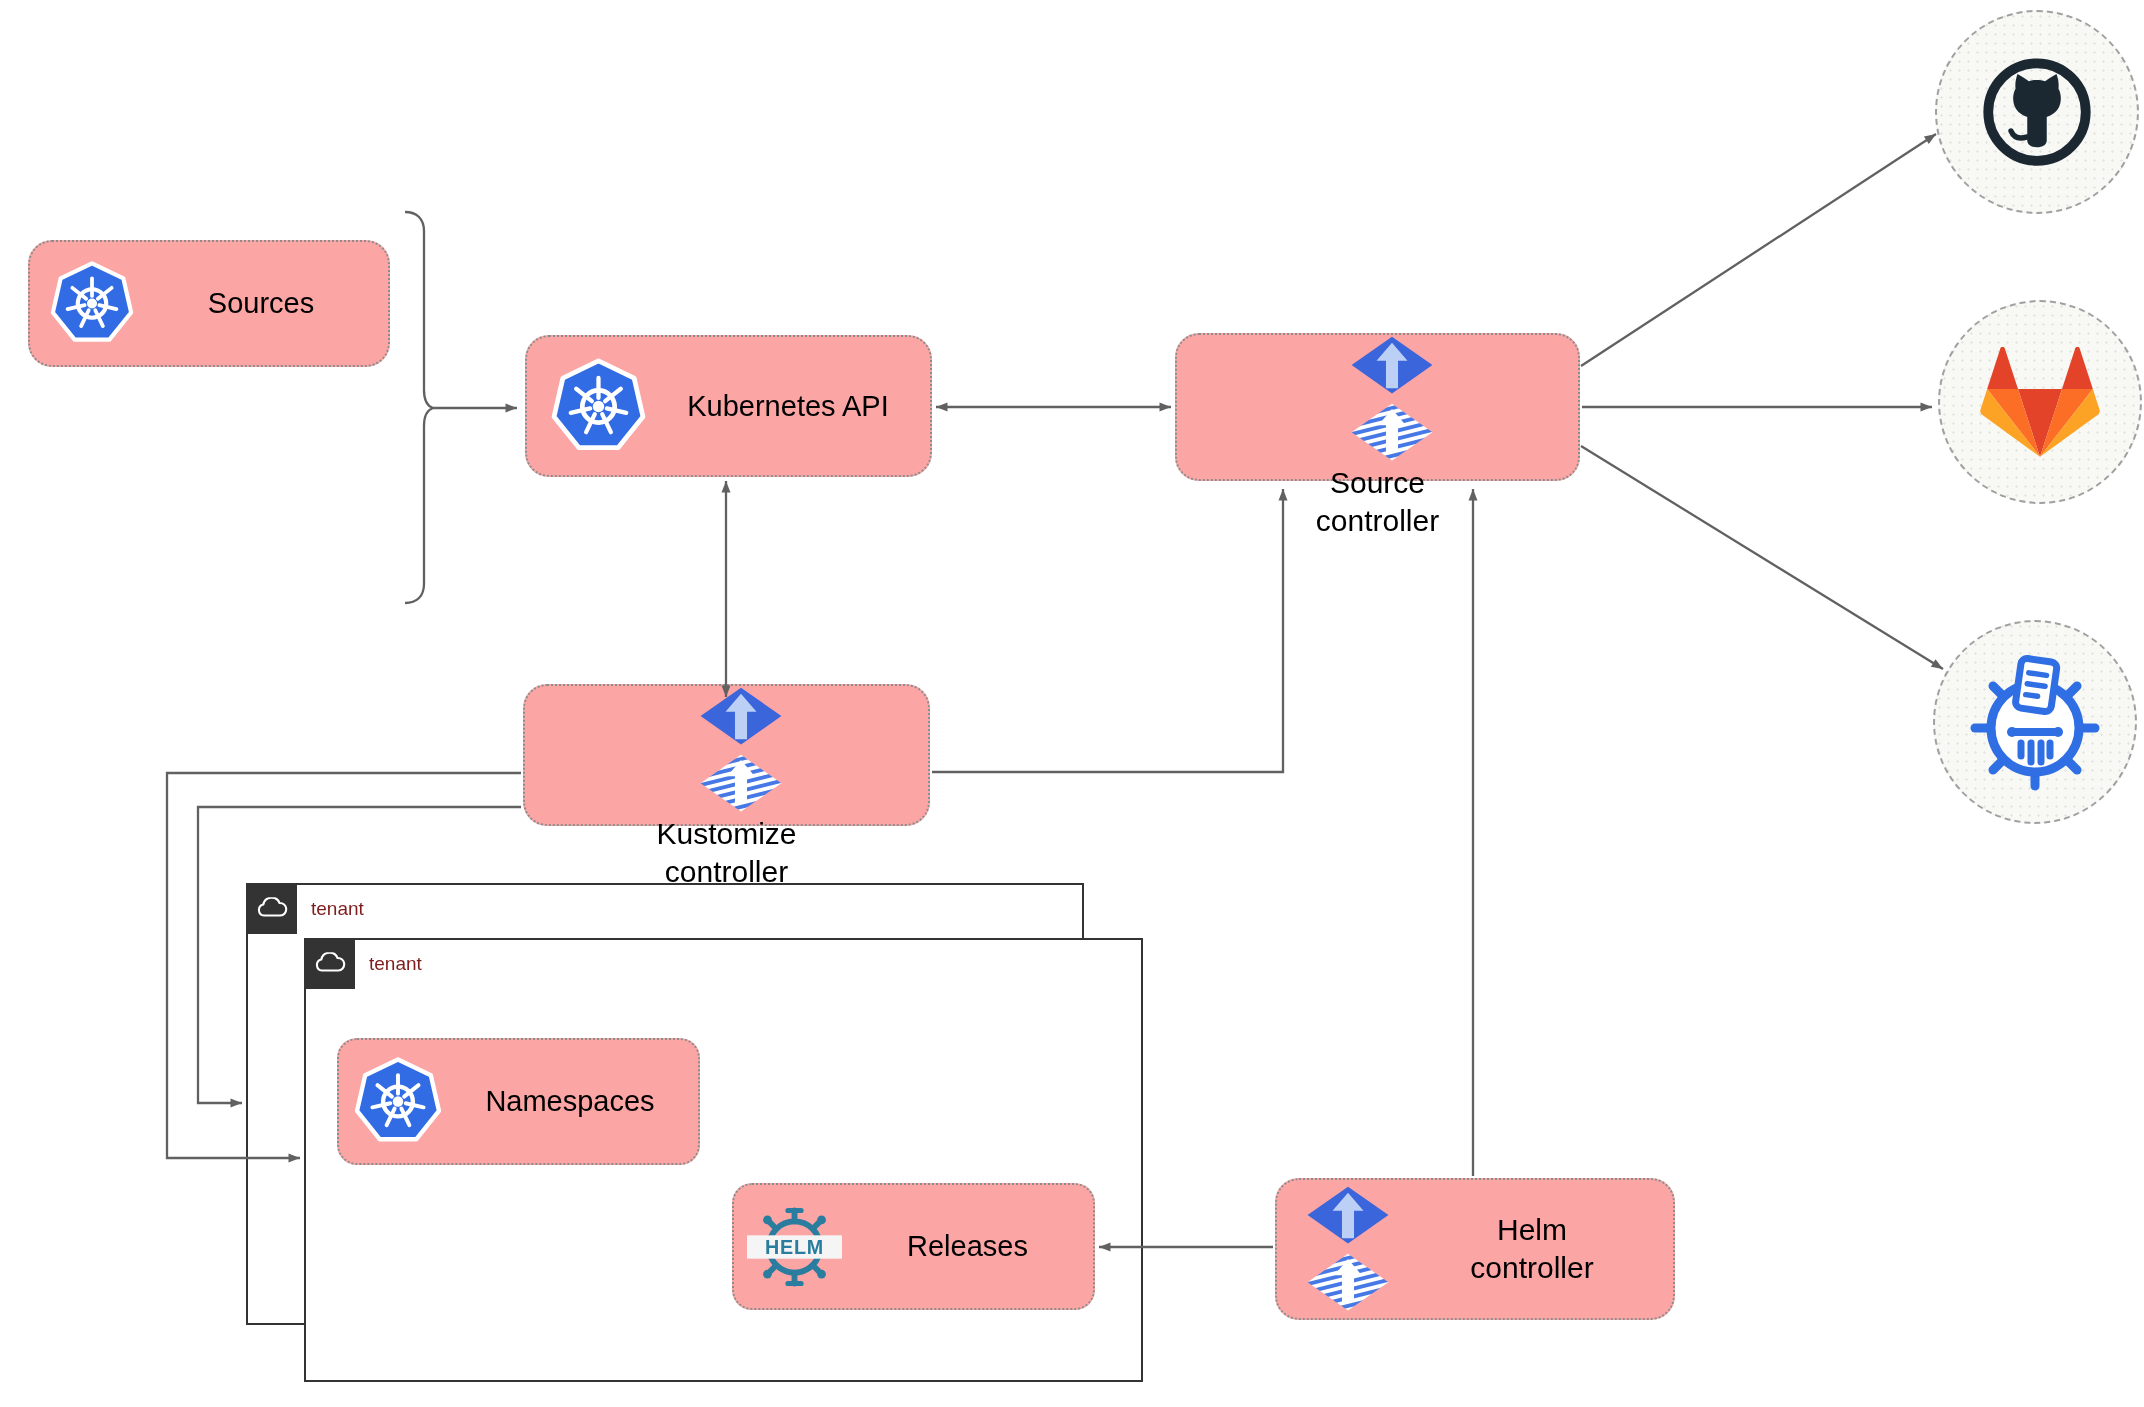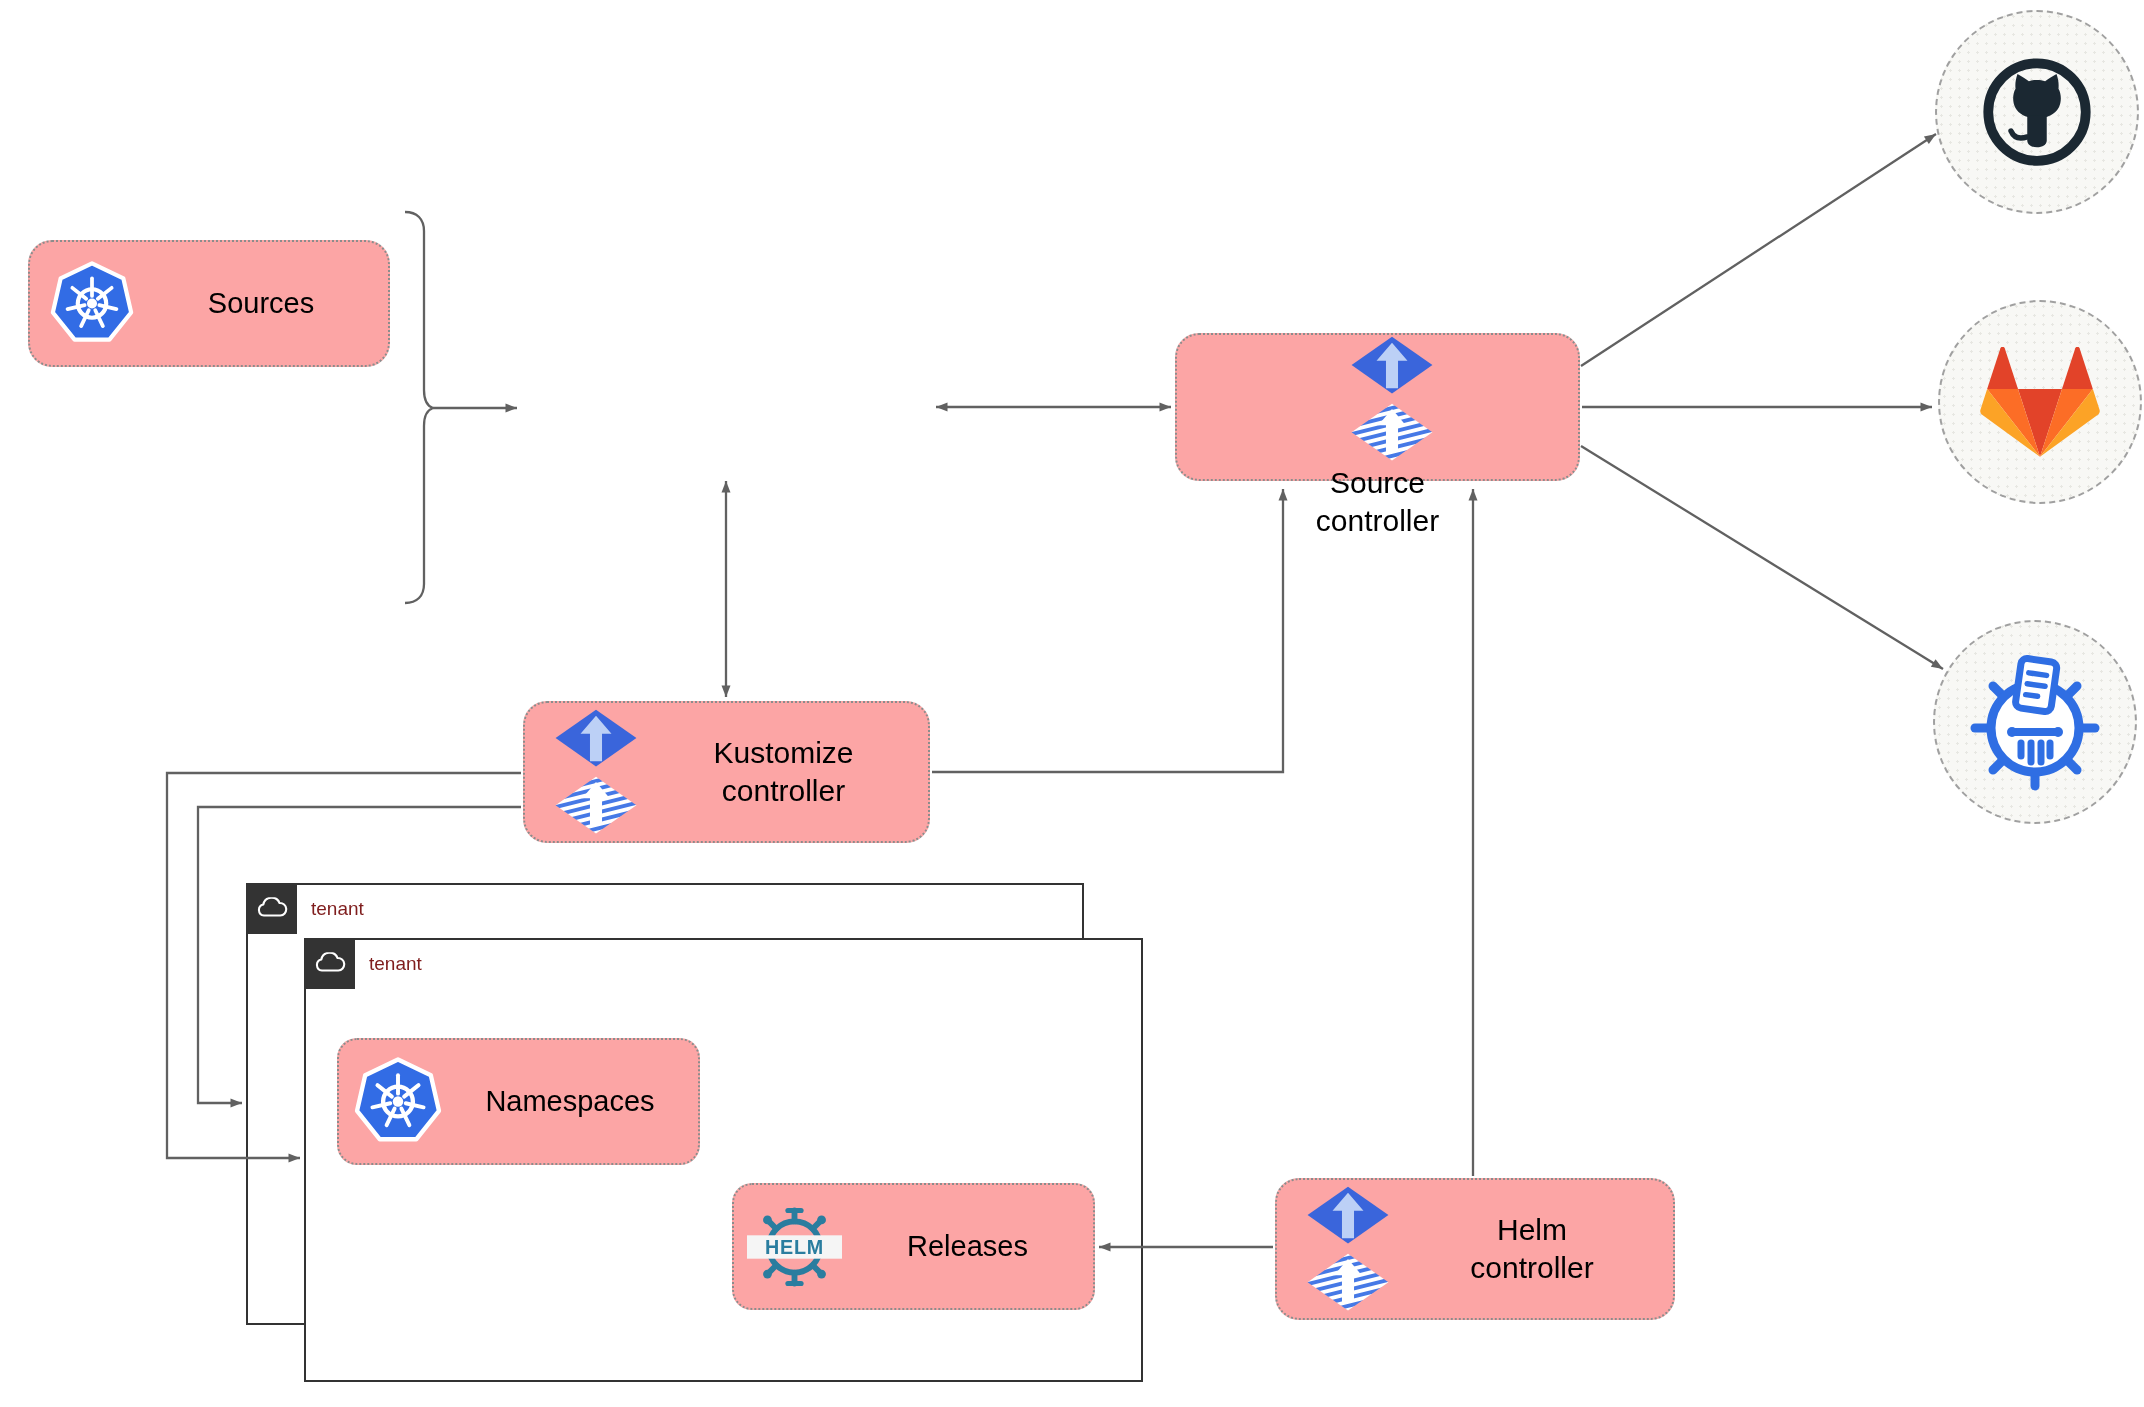--- a/index.html
+++ b/index.html
@@ -120,32 +120,38 @@
   </div>
 
   <div class="node" style="left:28px;top:240px;width:362px;height:127px;">
     <svg class="icon" style="margin-left:20px" width="84" height="87" viewBox="0 0 100 104">
         <use href="#k8s-logo"></use>
       </svg>
     <div class="label">Sources</div>
   </div>
 
 
+  <div class="node" style="left:525px;top:335px;width:407px;height:142px;">
+    <svg class="icon" style="margin-left:24px" width="95" height="99" viewBox="0 0 100 104">
+        <use href="#k8s-logo"></use>
+      </svg>
+    <div class="label">Kubernetes API</div>
+  </div>
 
   <div class="node ctrl" style="left:1175px;top:333px;width:405px;height:148px;flex-direction:column;">
     <svg class="icon" style="margin-left:28px" width="86" height="129" viewBox="0 0 100 150">
         <use href="#flux-logo"></use>
       </svg>
     <div class="label">
       <div>Source</div>
       <div>controller</div>
     </div>
   </div>
 
-  <div class="node ctrl" style="left:523px;top:701px;width:407px;height:142px;">
+  <div class="node ctrl" style="left:523px;top:684px;width:407px;height:142px;flex-direction:column;">
     <svg class="icon" style="margin-left:28px" width="86" height="129" viewBox="0 0 100 150">
         <use href="#flux-logo"></use>
       </svg>
     <div class="label">
       <div>Kustomize</div>
       <div>controller</div>
     </div>
   </div>
 
   <div class="node ctrl" style="left:1275px;top:1178px;width:400px;height:142px;">

